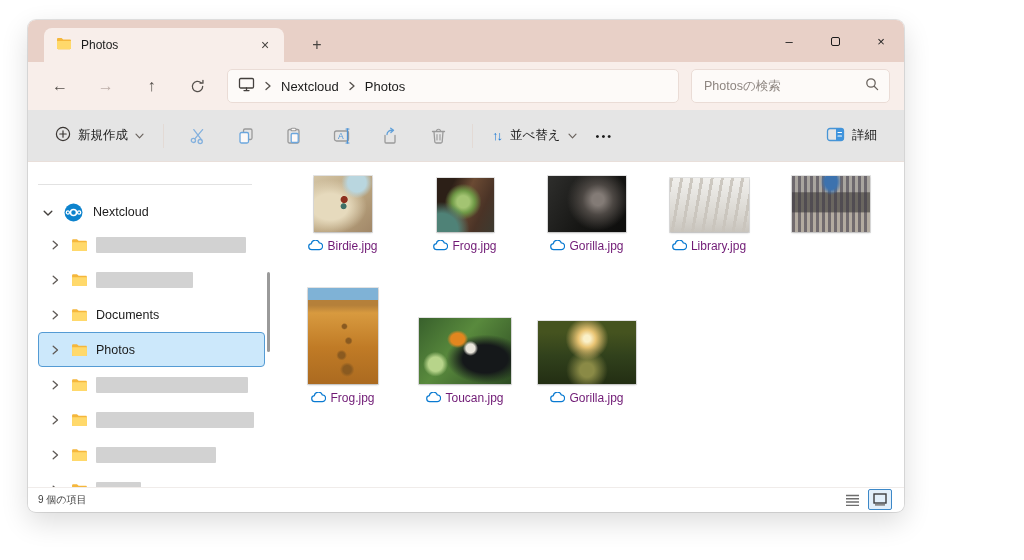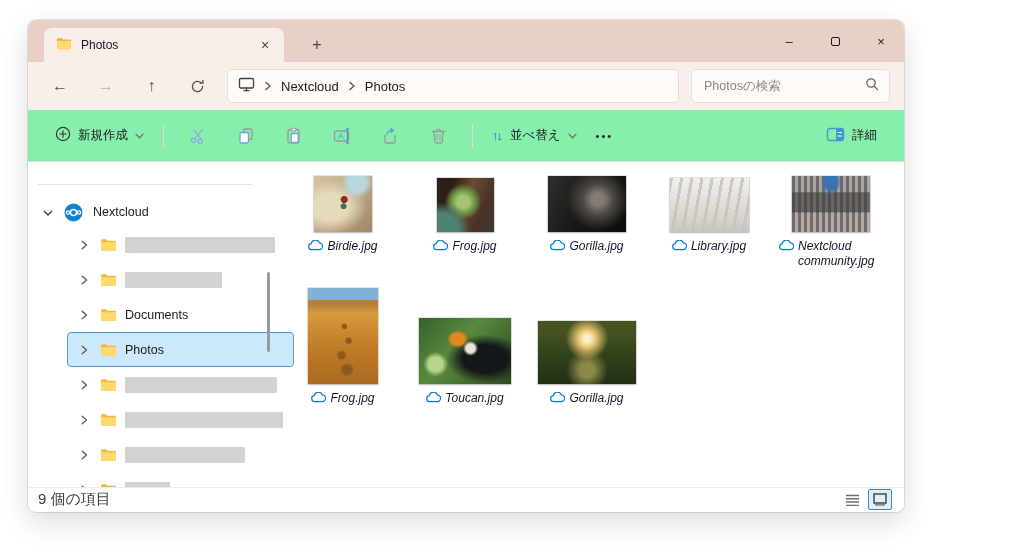--- a/index.html
+++ b/index.html
@@ -36,58 +36,58 @@
                 border-radius:5px; display:flex; align-items:center; padding:0 10px; margin-right:12px; }
   .crumb-sep { margin:0 9px; display:flex; }
   .crumb { font-size:13px; color:#1b1b1b; }
   .searchbox { height:34px; flex:1; background:#fdfaf8; border:1px solid #eadcd6; border-radius:5px;
                display:flex; align-items:center; padding:0 10px 0 12px; }
   .searchbox input { border:none; outline:none; background:transparent; flex:1; font-size:12.5px;
                      color:#1b1b1b; font-family:inherit; }
   .searchbox input::placeholder { color:#8e8681; }
 
   
-  .toolbar { height:52px; background:#86efac; border-bottom:1px solid #e9dfda;
+  .toolbar { height:52px; background:#e5e5e5; border-bottom:1px solid #e9dfda;
              display:flex; align-items:center; padding:0 18px; }
   .tbtn { display:flex; align-items:center; gap:7px; font-size:12.5px; color:#1b1b1b;
           padding:7px 9px; border-radius:4px; white-space:nowrap; }
   .tsep { width:1px; height:24px; background:#e3dad5; margin:0 10px; }
   .iconbtn { width:48px; height:36px; display:flex; align-items:center; justify-content:center; border-radius:4px; }
   .sort-glyph { color:#1173d4; font-size:13px; letter-spacing:-2px; margin-right:2px; }
   .chev { display:flex; }
   .more { font-size:11px; letter-spacing:2px; color:#1b1b1b; padding:7px 10px; }
   .spacer { flex:1; }
 
   
   .bodyarea { position:relative; height:325px; background:#fff; }
   .sidebar { position:absolute; left:0; top:0; width:280px; height:100%; overflow:hidden; }
   .sb-divider { position:absolute; left:10px; top:22px; width:214px; height:1px; background:#e2e2e2; }
   .sb-root { position:absolute; left:0; top:33px; width:100%; height:34px; display:flex; align-items:center; }
   .sb-root .sb-chev { margin-left:15px; }
   .sb-root .sb-label { margin-left:10px; }
-  .sb-items { position:absolute; left:0; top:65px; width:100%; height:260px; overflow:hidden;padding-left:29px; }
+  .sb-items { position:absolute; left:0; top:65px; width:100%; height:260px; overflow:hidden; }
   .sb-item { position:relative; height:35px; display:flex; align-items:center; width:227px; margin-left:10px;
              border-radius:4px; border:1px solid transparent; }
   .sb-item .sb-chev { margin-left:13px; }
   .sb-item .foldwrap { margin-left:12px; display:flex; }
   .sb-label { font-size:12.5px; color:#1b1b1b; margin-left:8px; }
   .sb-bar { height:16px; background:#d2d2d2; margin-left:8px; border-radius:1px; }
   .sb-item.selected { background:#cce8fb; border-color:#549bd4; }
   .sb-scroll { position:absolute; left:239px; top:110px; width:3px; height:80px; background:#9a9a9a; border-radius:2px; }
 
   
   .filegrid { position:absolute; left:254px; top:0; width:616px; height:100%; padding-top:14px; }
   .file-row { display:flex; }
   .file-row1 { height:104px; }
   .cell { width:122px; display:flex; flex-direction:column; align-items:center; }
   .tz1 { height:56px; display:flex; align-items:flex-end; }
   .tz2 { height:96px; display:flex; align-items:flex-end; margin-top:8px; position:relative; }
   .thumb { box-shadow:0 0 0 1px rgba(0,0,0,.10), 0 1px 2px rgba(0,0,0,.20); }
   .flabel { margin-top:7px; display:flex; align-items:flex-start; gap:4px; max-width:104px; }
-  .flabel .fname { font-size:12px; color:#0f172a; line-height:15px;font-style:italic; }
+  .flabel .fname { font-size:12px; color:#701a75; line-height:15px; }
   .flabel svg { flex:0 0 auto; margin-top:1px; }
 
   
   .t-birdie { width:58px; height:56px;
     background:
       radial-gradient(circle at 74% 12%, #b9d6df 0 14%, rgba(185,214,223,0) 24%),
       radial-gradient(circle at 52% 42%, #8e2f1e 0 7%, rgba(0,0,0,0) 9%),
       radial-gradient(circle at 51% 54%, #3f6f66 0 6%, rgba(0,0,0,0) 8%),
       radial-gradient(ellipse at 28% 55%, #e6dabd 0 30%, rgba(0,0,0,0) 62%),
       linear-gradient(135deg, #d3c4a4, #b9a37e 58%, #a18768); }
@@ -130,21 +130,21 @@
       linear-gradient(#45531f 0 18%, #31411c 55%, #232e13 100%); }
   .t-readme { width:80px; height:96px; background:#ffffff; position:relative;
               box-shadow:0 0 0 1px rgba(0,0,0,.05); }
   .doc-title { position:absolute; left:6px; top:6px; font-size:6px; font-weight:bold; color:#2a2a2a; }
   .doc-line { position:absolute; left:6px; height:2px; background:#b9b9b9; }
   .vscode { position:absolute; right:-16px; bottom:-4px; }
 
   
   .statusbar { height:24px; background:#fff; border-top:1px solid #f0ecea; display:flex;
                align-items:center; padding:0 12px 0 10px; }
-  .statustext { font-size:15px; color:#3d3d3d; }
+  .statustext { font-size:10px; color:#3d3d3d; }
   .viewtoggles { margin-left:auto; display:flex; align-items:center; gap:8px; }
   .vt { display:flex; align-items:center; justify-content:center; }
   .vt.selected { width:24px; height:21px; border:1px solid #3c88c8; background:#e3effa; border-radius:2px; }
 </style>
 </head>
 <body>
 
 <div class="stage">
   <div class="window">
 
@@ -464,26 +464,20 @@
               <svg width="15" height="11" viewBox="0 0 20 14">
                   <path d="M5 12.5a4 4 0 0 1-.6-7.96 5.5 5.5 0 0 1 10.6-1.1A3.75 3.75 0 0 1 14.75 12.5Z" fill="#fff" stroke="#0a7ad1" stroke-width="1.6"></path>
                 </svg>
               <span class="fname">Library.jpg</span>
             </div>
           </div>
           <div class="cell">
             <div class="tz1">
                 <div class="thumb t-community"></div>
               </div>
-            <div class="flabel">
-              <svg width="15" height="11" viewBox="0 0 20 14">
-                  <path d="M5 12.5a4 4 0 0 1-.6-7.96 5.5 5.5 0 0 1 10.6-1.1A3.75 3.75 0 0 1 14.75 12.5Z" fill="#fff" stroke="#0a7ad1" stroke-width="1.6"></path>
-                </svg>
-              <span class="fname">Nextcloud community.jpg</span>
-            </div>
           </div>
         </div>
 
         <div class="file-row">
           <div class="cell">
             <div class="tz2">
                 <div class="thumb t-steps"></div>
               </div>
             <div class="flabel">
               <svg width="15" height="11" viewBox="0 0 20 14">

